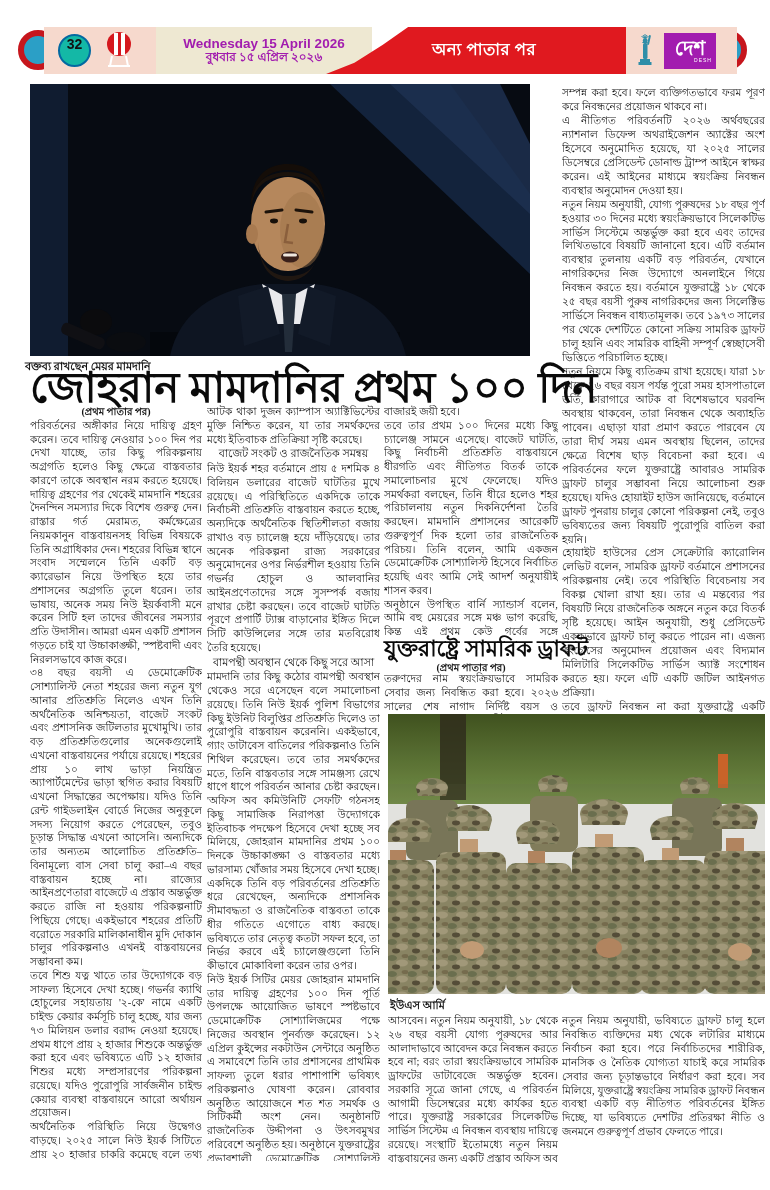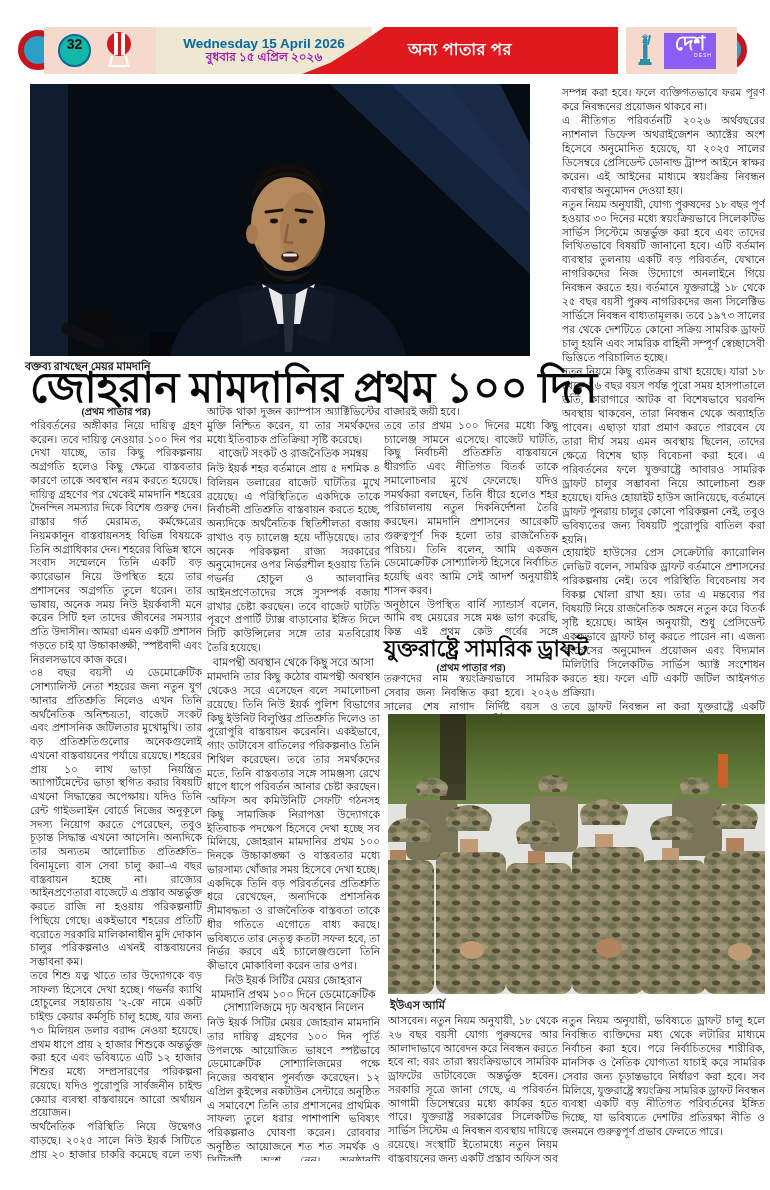--- a/index.html
+++ b/index.html
@@ -12,28 +12,28 @@
        border:6px solid #c6161d;background:#2b9fc6;box-sizing:border-box;}
   #orn-left{left:-12px;}
   #orn-right{right:-10px;}
   .panel{position:absolute;top:0;height:47px;}
   #panel-pages{left:14px;width:112px;background:#f6d9cd;display:flex;align-items:center;gap:12px;padding-left:14px;box-sizing:border-box;}
   #page-badge{width:29px;height:29px;border-radius:50%;background:#14b8a6;border:2px solid #0369a1;
               display:flex;align-items:flex-start;justify-content:center;
               font-family:"Liberation Sans",sans-serif;font-weight:bold;font-size:14px;color:#111;}
   #panel-date{left:126px;width:216px;background:#eee8d2;display:flex;flex-direction:column;
               align-items:center;justify-content:center;line-height:1.15;}
-  #date-en{font-family:"Liberation Sans",sans-serif;font-weight:bold;font-size:13.5px;color:#0369a1;}
+  #date-en{font-family:"Liberation Sans",sans-serif;font-weight:bold;font-size:13.5px;color:#a21caf;}
   #date-bn{font-weight:bold;font-size:12px;color:#a21caf;}
-  #panel-banner{left:272px;width:316px;background:#e0191f;display:flex;align-items:center;justify-content:center;
+  #panel-banner{left:296px;width:316px;background:#e0191f;display:flex;align-items:center;justify-content:center;
                 clip-path:polygon(26% 0%,100% 0%,100% 100%,0% 100%,9% 76%,18% 38%);}
   #banner-text{color:#ffffff;font-weight:bold;font-size:16.5px;letter-spacing:.5px;}
   #panel-logo{left:596px;width:111px;background:#f6d9cd;display:flex;align-items:center;gap:10px;padding-left:10px;box-sizing:border-box;}
-  #desh-logo{width:52px;height:36px;background:#8b5cf6;color:#fff;display:flex;flex-direction:column;
-             align-items:center;justify-content:flex-start;line-height:1;}
+  #desh-logo{width:52px;height:36px;background:#a21caf;color:#fff;display:flex;flex-direction:column;
+             align-items:center;justify-content:center;line-height:1;}
   #desh-logo .big{font-weight:bold;font-size:20px;}
   #desh-logo .small{font-family:"Liberation Sans",sans-serif;font-size:5px;letter-spacing:1px;align-self:flex-end;margin-right:4px;}
 
   
   #photo1{position:absolute;left:30px;top:84px;width:500px;height:272px;}
   #photo1-caption{position:absolute;left:25px;top:358px;width:500px;font-weight:bold;font-size:11px;}
   #headline1{position:absolute;left:30px;top:367px;width:528px;text-align:center;
              font-weight:bold;font-size:42px;line-height:1.0;color:#0a0a0a;white-space:nowrap;}
 
   .col{position:absolute;font-size:10.5px;line-height:13.75px;text-align:justify;overflow:hidden;}
@@ -153,21 +153,20 @@
     <p>অর্থনৈতিক পরিস্থিতি নিয়ে উদ্বেগও বাড়ছে। ২০২৫ সালে নিউ ইয়র্ক সিটিতে প্রায় ২০ হাজার চাকরি কমেছে বলে তথ্য প্রকাশিত হয়েছে। আগের মেয়রদের তুলনায় মামদানি এখনো বড় ধরনের অর্থনৈতিক উন্নয়ন পরিকল্পনায় জোর দেননি বলে সমালোচনা রয়েছে। তবে নগর ব্যবস্থাপনার দৈনন্দিন কার্যক্রমে তিনি সক্রিয় রয়েছেন। রাস্তার গর্ত মেরামত, নির্বাহী আদেশ জারি, বেলভিউ হাসপাতালে দীর্ঘদিনের বিলম্বিত চিকিৎসা কেন্দ্র চালু, তীব্র শীত মোকাবিলা এবং রমজানে ইফতার আয়োজনসহ বিভিন্ন কার্যক্রমে তার অংশগ্রহণ লক্ষ করা গেছে। এক সাক্ষাৎকারে তিনি বলেন, এই শহর নিজেই গতির নির্ধারক, আর নিউ ইয়র্কবাসীও তাই। এখন সরকারের কাজ হলো সেই গতির সঙ্গে তাল মিলিয়ে চলা।</p>
 
   </div>
 
   <div class="col" id="col2">
     <p>আটক থাকা দুজন ক্যাম্পাস অ্যাক্টিভিস্টের মুক্তি নিশ্চিত করেন, যা তার সমর্থকদের মধ্যে ইতিবাচক প্রতিক্রিয়া সৃষ্টি করেছে।</p>
     <div class="subhead">বাজেট সংকট ও রাজনৈতিক সমন্বয়</div>
     <p>নিউ ইয়র্ক শহর বর্তমানে প্রায় ৫ দশমিক ৪ বিলিয়ন ডলারের বাজেট ঘাটতির মুখে রয়েছে। এ পরিস্থিতিতে একদিকে তাকে নির্বাচনী প্রতিশ্রুতি বাস্তবায়ন করতে হচ্ছে, অন্যদিকে অর্থনৈতিক স্থিতিশীলতা বজায় রাখাও বড় চ্যালেঞ্জ হয়ে দাঁড়িয়েছে। তার অনেক পরিকল্পনা রাজ্য সরকারের অনুমোদনের ওপর নির্ভরশীল হওয়ায় তিনি গভর্নর হোচুল ও আলবানির আইনপ্রণেতাদের সঙ্গে সুসম্পর্ক বজায় রাখার চেষ্টা করছেন। তবে বাজেট ঘাটতি পূরণে প্রপার্টি ট্যাক্স বাড়ানোর ইঙ্গিত দিলে সিটি কাউন্সিলের সঙ্গে তার মতবিরোধ তৈরি হয়েছে।</p>
     <div class="subhead">বামপন্থী অবস্থান থেকে কিছু সরে আসা</div>
     <p>মামদানি তার কিছু কঠোর বামপন্থী অবস্থান থেকেও সরে এসেছেন বলে সমালোচনা রয়েছে। তিনি নিউ ইয়র্ক পুলিশ বিভাগের কিছু ইউনিট বিলুপ্তির প্রতিশ্রুতি দিলেও তা পুরোপুরি বাস্তবায়ন করেননি। একইভাবে, গ্যাং ডাটাবেস বাতিলের পরিকল্পনাও তিনি শিথিল করেছেন। তবে তার সমর্থকদের মতে, তিনি বাস্তবতার সঙ্গে সামঞ্জস্য রেখে ধাপে ধাপে পরিবর্তন আনার চেষ্টা করছেন। 'অফিস অব কমিউনিটি সেফটি' গঠনসহ কিছু সামাজিক নিরাপত্তা উদ্যোগকে ইতিবাচক পদক্ষেপ হিসেবে দেখা হচ্ছে সব মিলিয়ে, জোহরান মামদানির প্রথম ১০০ দিনকে উচ্চাকাঙ্ক্ষা ও বাস্তবতার মধ্যে ভারসাম্য খোঁজার সময় হিসেবে দেখা হচ্ছে। একদিকে তিনি বড় পরিবর্তনের প্রতিশ্রুতি ধরে রেখেছেন, অন্যদিকে প্রশাসনিক সীমাবদ্ধতা ও রাজনৈতিক বাস্তবতা তাকে ধীর গতিতে এগোতে বাধ্য করছে। ভবিষ্যতে তার নেতৃত্ব কতটা সফল হবে, তা নির্ভর করবে এই চ্যালেঞ্জগুলো তিনি কীভাবে মোকাবিলা করেন তার ওপর।</p>
-    <div class="subhead">নিউ ইয়র্ক সিটির মেয়র জোহরান মামদানি প্রথম ১০০ দিনে ডেমোক্রেটিক সোশ্যালিজমে দৃঢ় অবস্থান নিলেন</div>
     <p>নিউ ইয়র্ক সিটির মেয়র জোহরান মামদানি তার দায়িত্ব গ্রহণের ১০০ দিন পূর্তি উপলক্ষে আয়োজিত ভাষণে স্পষ্টভাবে ডেমোক্রেটিক সোশ্যালিজমের পক্ষে নিজের অবস্থান পুনর্ব্যক্ত করেছেন। ১২ এপ্রিল কুইন্সের নকটাউন সেন্টারে অনুষ্ঠিত এ সমাবেশে তিনি তার প্রশাসনের প্রাথমিক সাফল্য তুলে ধরার পাশাপাশি ভবিষ্যৎ পরিকল্পনাও ঘোষণা করেন। রোববার অনুষ্ঠিত আয়োজনে শত শত সমর্থক ও সিটিকর্মী অংশ নেন। অনুষ্ঠানটি রাজনৈতিক উদ্দীপনা ও উৎসবমুখর পরিবেশে অনুষ্ঠিত হয়। অনুষ্ঠানে যুক্তরাষ্ট্রের প্রভাবশালী ডেমোক্রেটিক সোশ্যালিস্ট সিনেটর বার্নি স্যান্ডার্সও উপস্থিত ছিলেন, যিনি মামদানির নেতৃত্বের প্রশংসা করেন।</p>
 
   </div>
 
   <div class="col" id="col3">
     <p>বাজারই জয়ী হবে।</p>
     <p>তবে তার প্রথম ১০০ দিনের মধ্যে কিছু চ্যালেঞ্জ সামনে এসেছে। বাজেট ঘাটতি, কিছু নির্বাচনী প্রতিশ্রুতি বাস্তবায়নে ধীরগতি এবং নীতিগত বিতর্ক তাকে সমালোচনার মুখে ফেলেছে। যদিও সমর্থকরা বলছেন, তিনি ধীরে হলেও শহর পরিচালনায় নতুন দিকনির্দেশনা তৈরি করছেন। মামদানি প্রশাসনের আরেকটি গুরুত্বপূর্ণ দিক হলো তার রাজনৈতিক পরিচয়। তিনি বলেন, আমি একজন ডেমোক্রেটিক সোশ্যালিস্ট হিসেবে নির্বাচিত হয়েছি এবং আমি সেই আদর্শ অনুযায়ীই শাসন করব।</p>
     <p>অনুষ্ঠানে উপস্থিত বার্নি স্যান্ডার্স বলেন, আমি বহু মেয়রের সঙ্গে মঞ্চ ভাগ করেছি, কিন্তু এই প্রথম কেউ গর্বের সঙ্গে ডেমোক্রেটিক সোশ্যালিজমের কথা বলছে। বিশ্লেষকদের মতে, মামদানির প্রথম ১০০ দিন তার রাজনৈতিক দর্শনকে প্রশাসনিক বাস্তবতার সঙ্গে মেশানোর একটি প্রাথমিক পর্যায়। একদিকে তিনি সামাজিক ন্যায়ের নীতি বাস্তবায়নের চেষ্টা করছেন, অন্যদিকে শহরের জটিল অর্থনৈতিক ও প্রশাসনিক কাঠামো তাকে ধীরে অগ্রসর হতে বাধ্য করছে। সব মিলিয়ে, মামদানির প্রথম ১০০ দিন নিউ ইয়র্কের রাজনীতিতে নতুন ধরনের বামপন্থী পরীক্ষার ইঙ্গিত দিচ্ছে, যা ভবিষ্যতে শহরের শাসনব্যবস্থায় বড় প্রভাব ফেলতে পারে।</p>
   </div>
 

